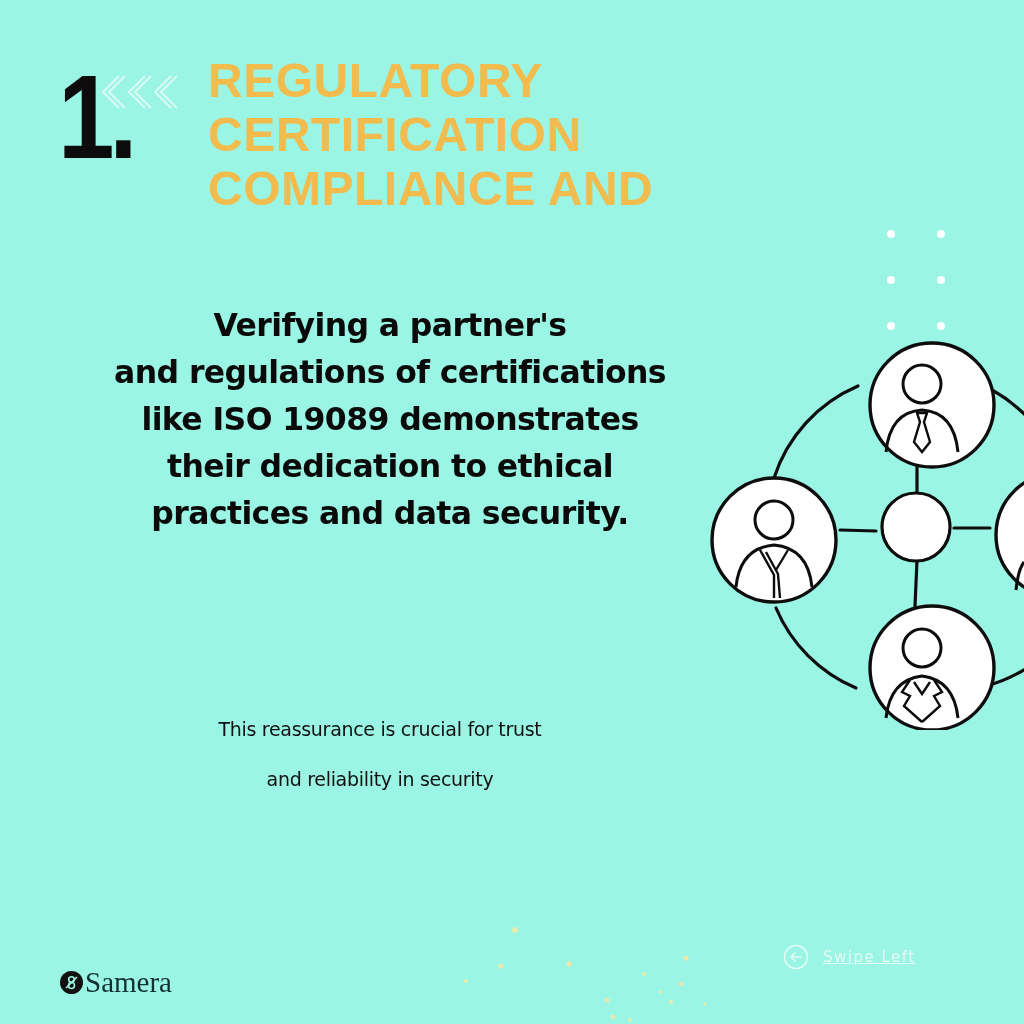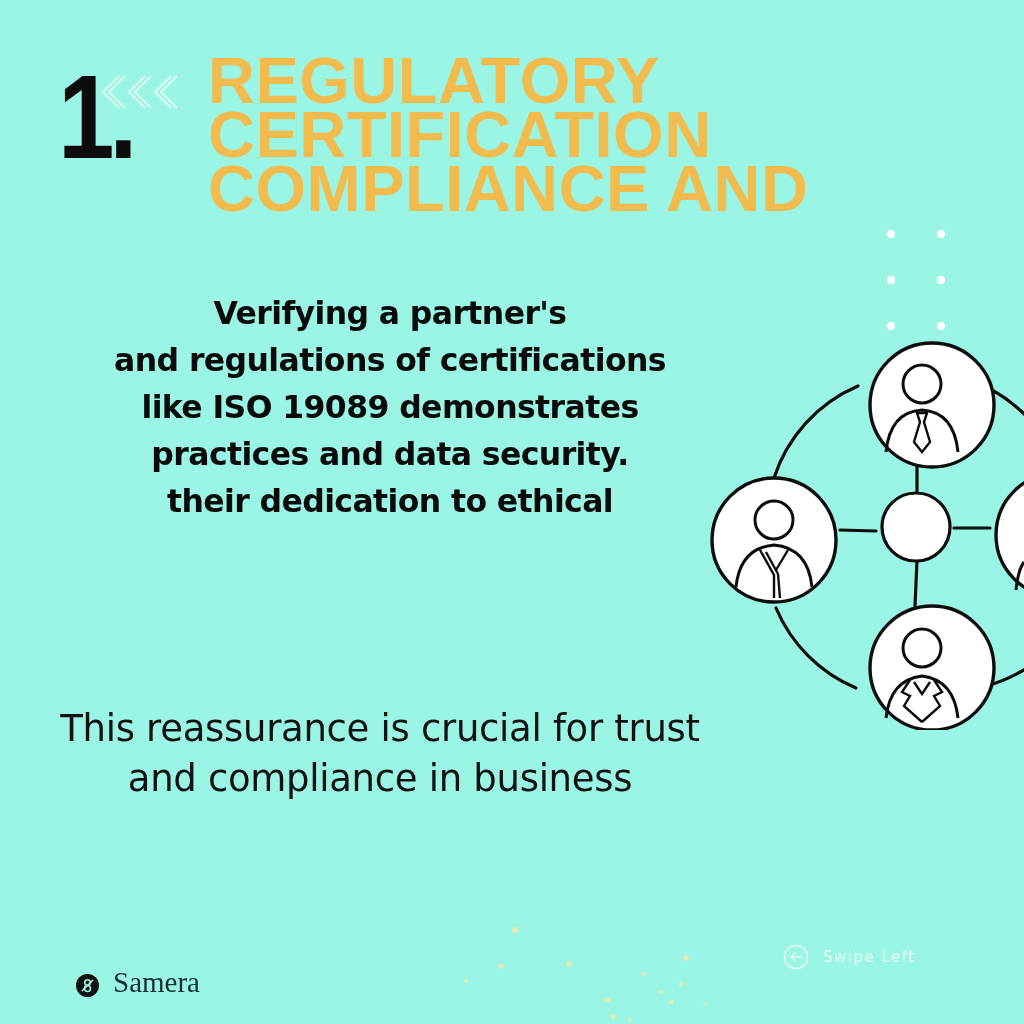--- a/index.html
+++ b/index.html
@@ -2,42 +2,42 @@
 <html><head>
 <meta charset="utf-8">
 <style>
   html, body { margin: 0; padding: 0; }
   body { width: 1024px; height: 1024px; overflow: hidden; background: #9af5e4; font-family: "Liberation Sans", sans-serif; }
   .canvas { position: relative; width: 1024px; height: 1024px; background: #9af5e4; overflow: hidden; }
 
   .step-number { position: absolute; left: 58px; top: 58px; font-family: "Liberation Sans", sans-serif; font-weight: 700; font-size: 118px; line-height: 1; color: #0c0c0c; letter-spacing: -6px; transform: scaleX(0.86); transform-origin: left top; }
   .chevrons { position: absolute; left: 95px; top: 72px; width: 82px; height: 40px; }
 
-  .title { position: absolute; left: 208px; top: 54px; width: 640px; font-family: "Liberation Sans", sans-serif; font-weight: 700; font-size: 65px; line-height: 54px; color: #f1bb4e; letter-spacing: 0.5px; }
+  .title { position: absolute; left: 208px; top: 54px; width: 640px; font-family: "Liberation Sans", sans-serif; font-weight: 700; font-size: 48px; line-height: 54px; color: #f1bb4e; letter-spacing: 0.5px; }
   .title div { white-space: nowrap; }
 
   .dots { position: absolute; left: 883px; top: 226px; width: 70px; height: 110px; }
 
-  .main-text { position: absolute; left: 40px; top: 290px; width: 700px; text-align: center; font-family: "DejaVu Sans", sans-serif; font-weight: 700; font-size: 31.5px; line-height: 47px; color: #0a0a0a; letter-spacing: -0.6px; }
+  .main-text { position: absolute; left: 40px; top: 302px; width: 700px; text-align: center; font-family: "DejaVu Sans", sans-serif; font-weight: 700; font-size: 31.5px; line-height: 47px; color: #0a0a0a; letter-spacing: -0.6px; }
   .main-text div { white-space: nowrap; }
 
-  .sub-text { position: absolute; left: 20px; top: 704px; width: 720px; text-align: center; font-family: "DejaVu Sans", sans-serif; font-weight: 400; font-size: 37px; line-height: 50px; color: #111; letter-spacing: -0.3px; }
+  .sub-text { position: absolute; left: 20px; top: 704px; width: 720px; text-align: center; font-family: "DejaVu Sans", sans-serif; font-weight: 400; font-size: 19px; line-height: 50px; color: #111; letter-spacing: -0.3px; }
   .sub-text div { white-space: nowrap; }
 
   .network { position: absolute; left: 700px; top: 330px; width: 324px; height: 400px; }
 
   .sparkles { position: absolute; left: 440px; top: 900px; width: 320px; height: 124px; }
 
-  .logo { position: absolute; left: 76px; top: 968px; display: flex; align-items: flex-end; gap: 14px; }
+  .logo { position: absolute; left: 60px; top: 968px; display: flex; align-items: center; gap: 2px; }
   .logo-mark { width: 23px; height: 23px; border-radius: 50%; background: #111; display: flex; align-items: center; justify-content: center; }
   .logo-text { font-family: "Liberation Serif", serif; font-size: 29px; color: #123030; line-height: 1; }
 
   .swipe { position: absolute; left: 783px; top: 944px; display: flex; align-items: center; gap: 14px; cursor: pointer; }
   .swipe-icon { width: 26px; height: 26px; }
-  .swipe-label { font-family: "DejaVu Sans", sans-serif; font-size: 15px; color: #e4fbf6; letter-spacing: 1.5px; }
+  .swipe-label { font-family: "DejaVu Sans", sans-serif; font-size: 15px; color: #e4fbf6; letter-spacing: 1.5px; text-decoration: underline; }
 </style>
 </head>
 <body>
 
 <div class="canvas">
 
   <div class="step-number">1.</div>
 
   <svg class="chevrons" viewBox="0 0 82 40">
     <g fill="none" stroke="#d8fbf4" stroke-width="2.2" stroke-linejoin="round">
@@ -64,27 +64,27 @@
         <circle cx="58" cy="54" r="4"></circle>
       <circle cx="8" cy="100" r="4"></circle>
         <circle cx="58" cy="100" r="4"></circle>
     </g>
   </svg>
 
   <div class="main-text">
     <div>Verifying a partner's</div>
     <div>and regulations of certifications</div>
     <div>like ISO 19089 demonstrates</div>
+    <div>their dedication to ethical</div>
     <div>practices and data security.</div>
-    <div>their dedication to ethical</div>
   </div>
 
   <div class="sub-text">
     <div>This reassurance is crucial for trust</div>
-    <div>and compliance in business</div>
+    <div>and reliability in security</div>
   </div>
 
   <svg class="network" viewBox="0 0 324 400">
     <g fill="none" stroke="#0d0d0d" stroke-width="3.2" stroke-linecap="round">
 
       <path d="M 158 56 A 150 150 0 0 0 74 148"></path>
       <path d="M 76 278 A 150 150 0 0 0 156 358"></path>
       <path d="M 292 60 A 150 150 0 0 1 330 90"></path>
       <path d="M 286 356 A 150 150 0 0 0 330 336"></path>
 

